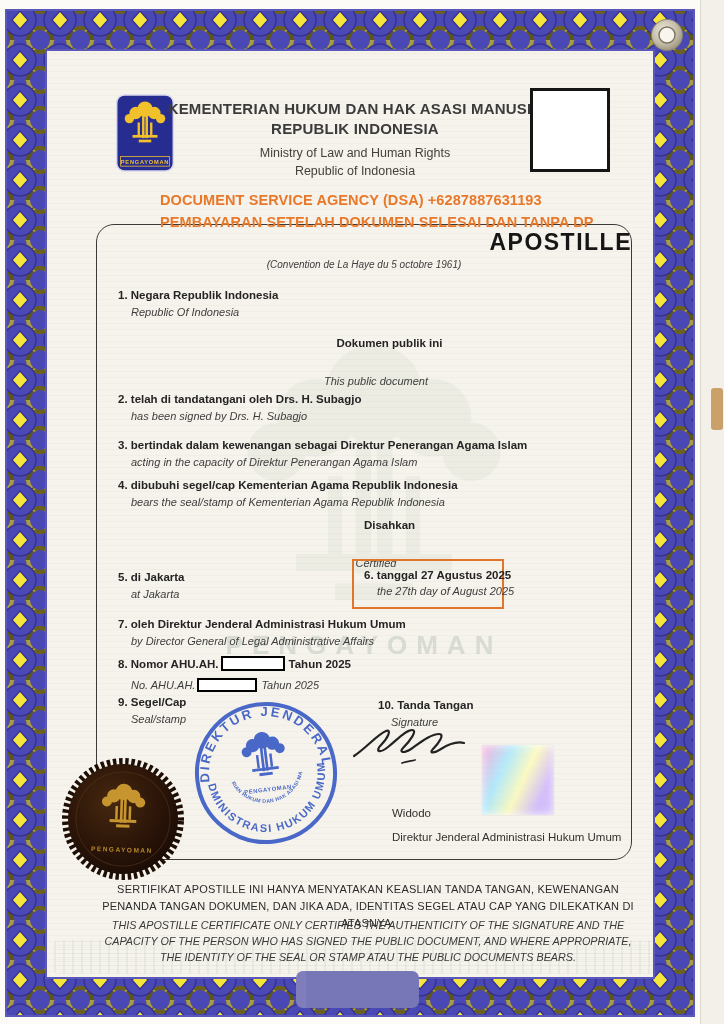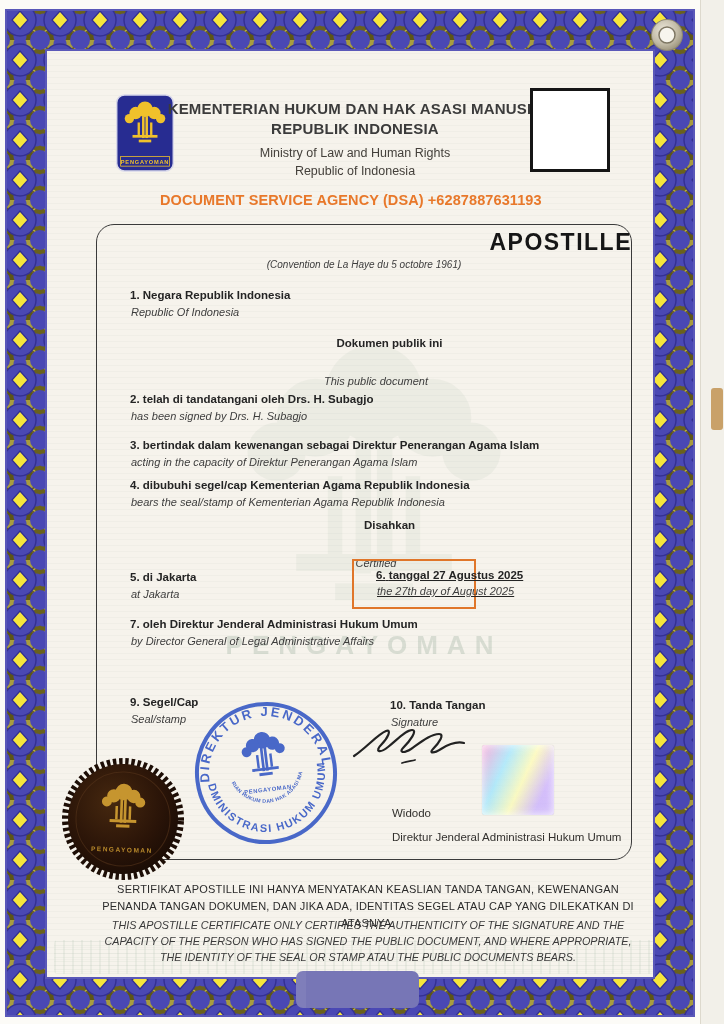--- a/index.html
+++ b/index.html
@@ -36,27 +36,27 @@
 
   
   .content-box{position:absolute;left:96px;top:224px;width:534px;height:634px;
      border:1.5px solid #3a3a3a;border-radius:18px;z-index:3;}
   .title{position:absolute;left:96px;top:229px;width:536px;text-align:right;font-size:23px;
      font-weight:bold;letter-spacing:1.5px;color:#161616;z-index:4;}
   .convention{position:absolute;left:96px;top:259px;width:536px;text-align:center;font-size:10px;
      font-style:italic;color:#3d3d3d;z-index:4;}
 
   .item{position:absolute;left:118px;z-index:4;color:#242424;}
-  .line-id{font-size:11.5px;font-weight:bold;white-space:nowrap;margin-left:12px;}
+  .line-id{font-size:11.5px;font-weight:bold;white-space:nowrap;}
   .line-en{font-size:11px;font-style:italic;color:#3d3d3d;padding-left:13px;margin-top:5px;white-space:nowrap;}
   .center-pair{position:absolute;left:96px;width:560px;text-align:center;z-index:4;color:#242424;}
   .center-pair .c-id{font-size:11.5px;font-weight:bold;padding-left:27px;}
   .center-pair .c-en{font-size:11px;font-style:italic;margin-top:26px;color:#3d3d3d;}
-  .date-box{position:absolute;left:352px;top:559px;width:124px;height:50px;
-     border:2.5px solid #e0762a;z-index:4;color:#242424;padding:8px 0 0 10px;box-sizing:border-box;text-decoration:underline;}
+  .date-box{position:absolute;left:352px;top:559px;width:152px;height:50px;
+     border:2.5px solid #e0762a;z-index:4;color:#242424;padding:8px 0 0 10px;box-sizing:border-box;}
   .date-box .line-en{margin-top:4px;}
   .redact-num{display:inline-block;width:60px;height:11px;background:#ffffff;border:2px solid #000;
      vertical-align:middle;margin:0 4px 2px 2px;}
   .redact-num.sm{width:56px;height:10px;}
 
   
   .stamp{position:absolute;left:192px;top:699px;width:148px;height:148px;z-index:5;}
   .st-top{font:bold 13px "Liberation Sans",sans-serif;fill:#3c5ec6;letter-spacing:2.5px;}
   .st-bot{font:bold 11px "Liberation Sans",sans-serif;fill:#3c5ec6;letter-spacing:1.5px;}
   .st-in{font:bold 5.2px "Liberation Sans",sans-serif;fill:#3c5ec6;letter-spacing:.3px;}
@@ -164,20 +164,21 @@
   </svg>
   <div class="header-text">
     <div class="ht-id">KEMENTERIAN HUKUM DAN HAK ASASI MANUSIA</div>
     <div class="ht-id">REPUBLIK INDONESIA</div>
     <div class="ht-en ht-gap">Ministry of Law and Human Rights</div>
     <div class="ht-en">Republic of Indonesia</div>
   </div>
   <div class="qr-box"></div>
   <div class="promo">
     <div>DOCUMENT SERVICE AGENCY (DSA) +6287887631193</div>
+    <div>PEMBAYARAN SETELAH DOKUMEN SELESAI DAN TANPA DP</div>
   </div>
 
   <div class="content-box"></div>
   <div class="title">APOSTILLE</div>
   <div class="convention">(Convention de La Haye du 5 octobre 1961)</div>
 
   <div class="item" style="top:289px">
     <div class="line-id"><span>1.</span> <span>Negara Republik Indonesia</span></div>
     <div class="line-en">Republic Of Indonesia</div>
   </div>
@@ -215,20 +216,29 @@
   <div class="date-box">
     <div class="line-id"><span>6.</span> <span>tanggal 27 Agustus 2025</span></div>
     <div class="line-en">the 27th day of August 2025</div>
   </div>
 
   <div class="item" style="top:618px">
     <div class="line-id"><span>7.</span> <span>oleh Direktur Jenderal Administrasi Hukum Umum</span></div>
     <div class="line-en">by Director General of Legal Administrative Affairs</div>
   </div>
 
+  <div class="item" style="top:656px">
+    <div class="line-id">
+      <span>8.</span>
+      <span>Nomor AHU.AH.</span><span class="redact-num"></span><span>Tahun 2025</span>
+    </div>
+    <div class="line-en">
+      <span>No. AHU.AH.</span><span class="redact-num sm"></span><span>Tahun 2025</span>
+    </div>
+  </div>
 
   <div class="item" style="top:696px">
     <div class="line-id"><span>9.</span> <span>Segel/Cap</span></div>
     <div class="line-en">Seal/stamp</div>
   </div>
 
   <div class="item" style="left:378px;top:699px">
     <div class="line-id"><span>10.</span> <span>Tanda Tangan</span></div>
     <div class="line-en">Signature</div>
   </div>

